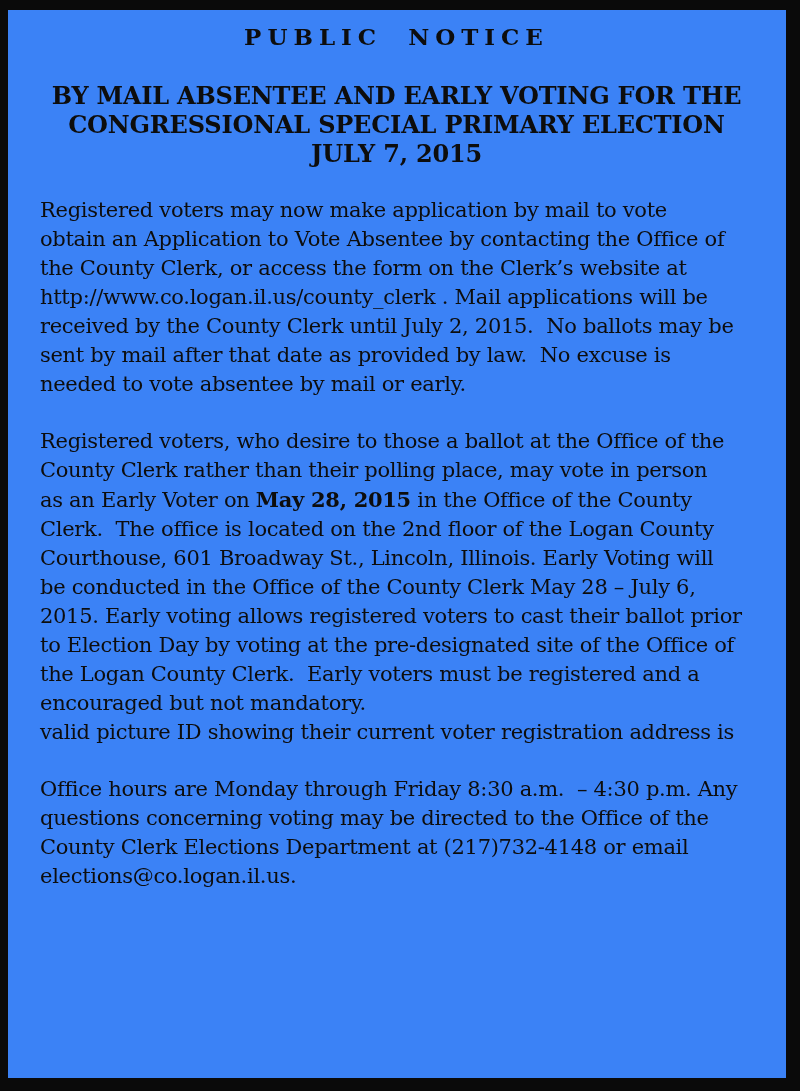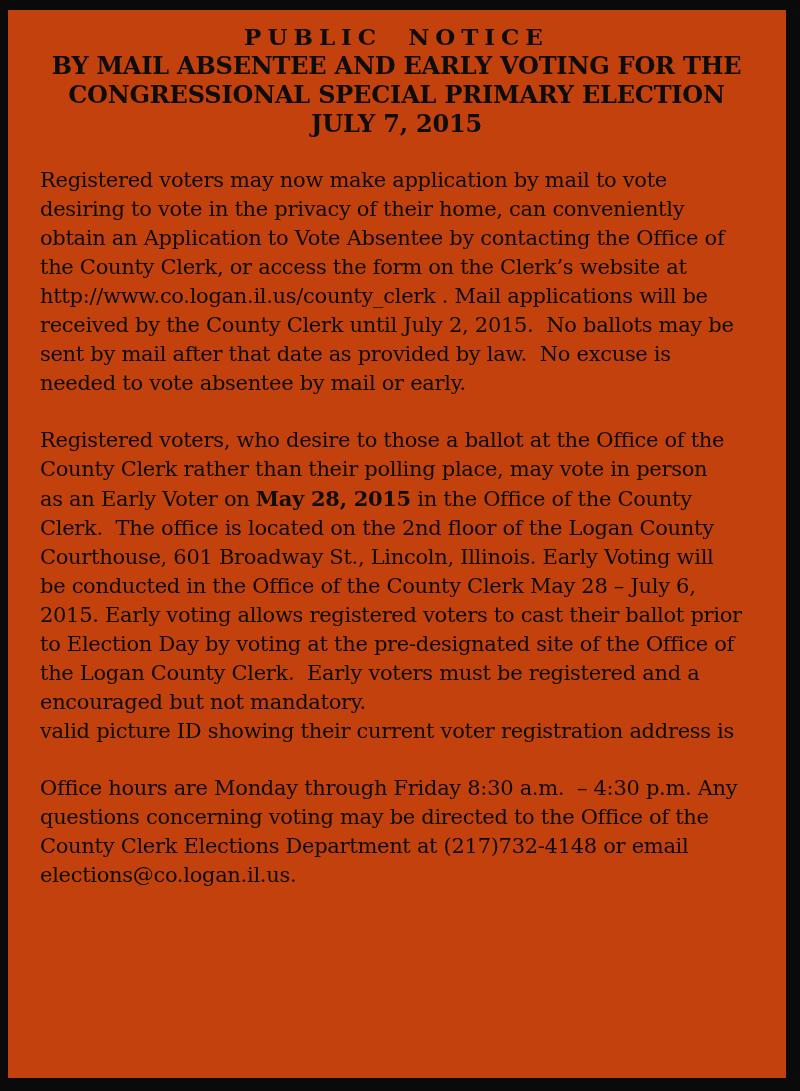--- a/index.html
+++ b/index.html
@@ -7,38 +7,39 @@
     position: relative;
     width: 800px;
     height: 1091px;
     background: #0a0a0a;
     overflow: hidden;
     margin: 0 auto;
   }
   .sheet {
     position: absolute;
     top: 10px; left: 8px; right: 14px; bottom: 13px;
-    background: #c2410c;
+    background: #3b82f6;
     overflow: hidden;
   }
   .content {
     padding: 13px 18px 0 17px;
     font-family: "DejaVu Serif", "Liberation Serif", serif;
     color: #0d0d0d;
   }
   .title {
     text-align: center;
     font-weight: bold;
     font-size: 23px;
     line-height: 28px;
     letter-spacing: 6px;
     word-spacing: 12px;
     white-space: pre;
   }
   .heading {
+    margin-top: 30px;
     text-align: center;
     font-weight: bold;
     font-size: 24px;
     line-height: 29px;
     letter-spacing: -0.2px;
   }
   .heading > div { white-space: pre; }
   .para {
     margin: 28px 0 0 15px;
     font-size: 21px;
@@ -65,21 +66,20 @@
       <div class="title">PUBLIC NOTICE</div>
 
       <div class="heading">
         <div>BY MAIL ABSENTEE AND EARLY VOTING FOR THE</div>
         <div>CONGRESSIONAL SPECIAL PRIMARY ELECTION</div>
         <div>JULY 7, 2015</div>
       </div>
 
       <div class="para">
           <div>Registered voters may now make application by mail to vote</div>
-          <div>desiring to vote in the privacy of their home, can conveniently</div>
           <div>obtain an Application to Vote Absentee by contacting the Office of</div>
           <div>the County Clerk, or access the form on the Clerk’s website at</div>
           <div>http://www.co.logan.il.us/county_clerk . Mail applications will be</div>
           <div>received by the County Clerk until July 2, 2015.  No ballots may be</div>
           <div>sent by mail after that date as provided by law.  No excuse is</div>
           <div>needed to vote absentee by mail or early.</div>
         </div>
 
       <div class="para">
           <div>Registered voters, who desire to those a ballot at the Office of the</div>

